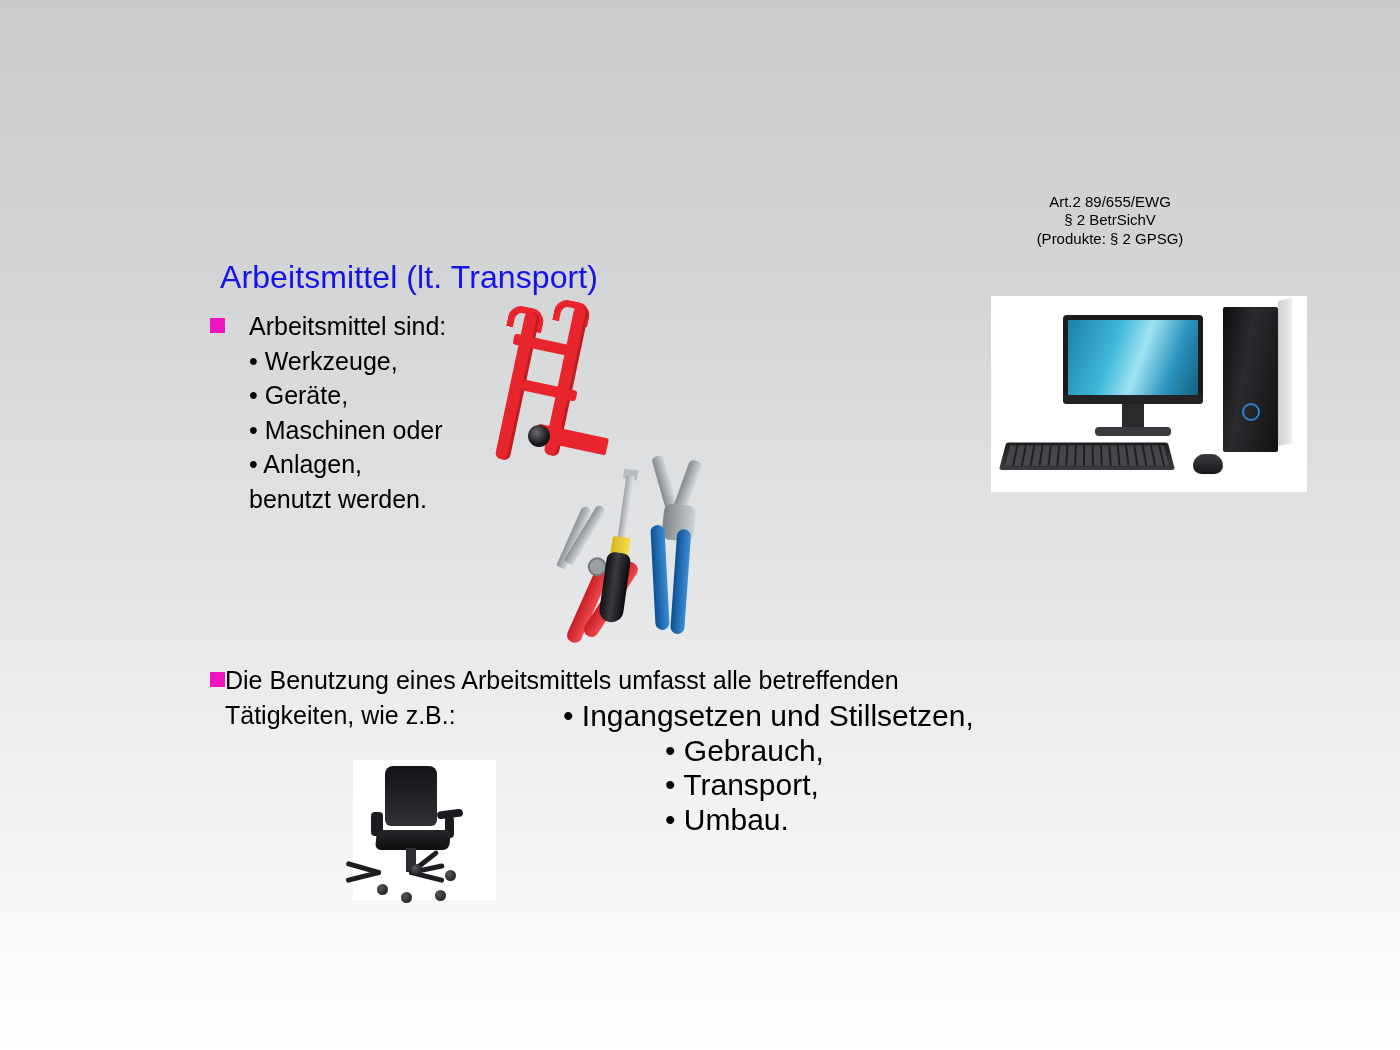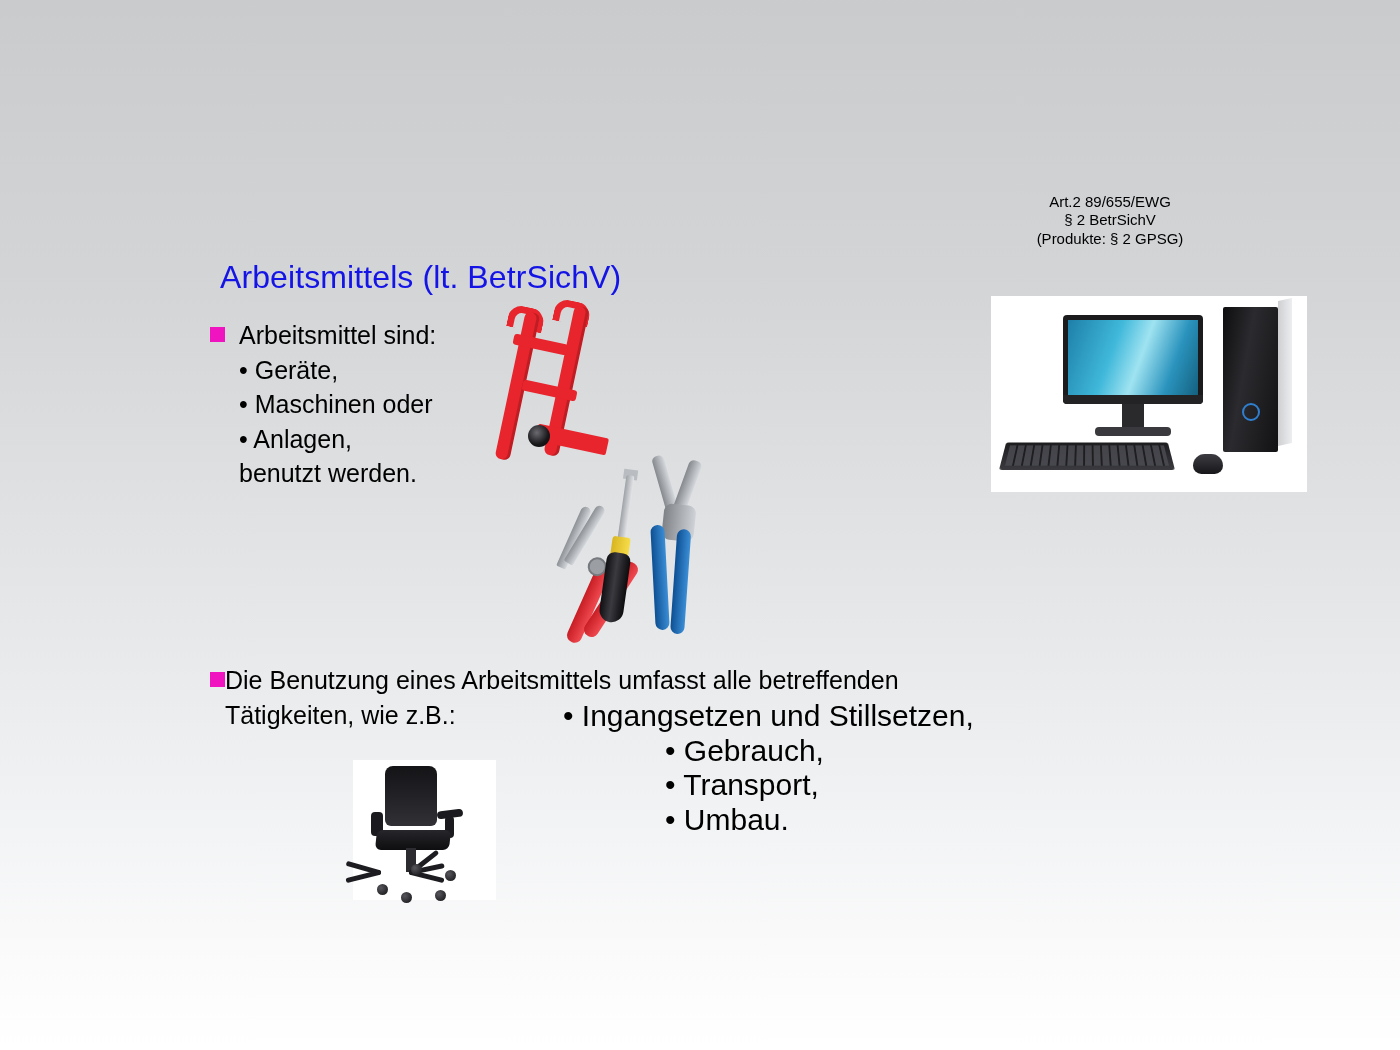--- a/index.html
+++ b/index.html
@@ -49,24 +49,24 @@
     width: 15px;
     height: 15px;
     background: #ef13c0;
     display: inline-block;
     flex: 0 0 auto;
   }
 
   .block-1 {
     position: absolute;
     left: 210px;
-    top: 287px;
+    top: 278px;
     display: flex;
     align-items: flex-start;
-    gap: 14px;
+    gap: 24px;
   }
   .block-1 .bullet-square { margin-top: 9px; }
   .block-1 .body {
     font-size: 25px;
     line-height: 34.5px;
     color: #000;
     white-space: nowrap;
   }
   .block-1 .sub { padding-left: 0; }
 
@@ -389,26 +389,27 @@
 <body>
 
 <div class="slide">
 
   <div class="legal-ref">
     <div>Art.2 89/655/EWG</div>
     <div>§ 2 BetrSichV</div>
     <div>(Produkte: § 2 GPSG)</div>
   </div>
 
-  <div class="slide-title">Arbeitsmittels (lt. BetrSichV)</div>
+  <div class="slide-title">Arbeitsmittel (lt. Transport)</div>
 
   <div class="block-1">
     <span class="bullet-square"></span>
     <div class="body">
       <div>Arbeitsmittel sind:</div>
+      <div class="sub">• Werkzeuge,</div>
       <div class="sub">• Geräte,</div>
       <div class="sub">• Maschinen oder</div>
       <div class="sub">• Anlagen,</div>
       <div>benutzt werden.</div>
     </div>
   </div>
 
   <div class="block-2">
     <span class="bullet-square"></span>
     <div class="body">

